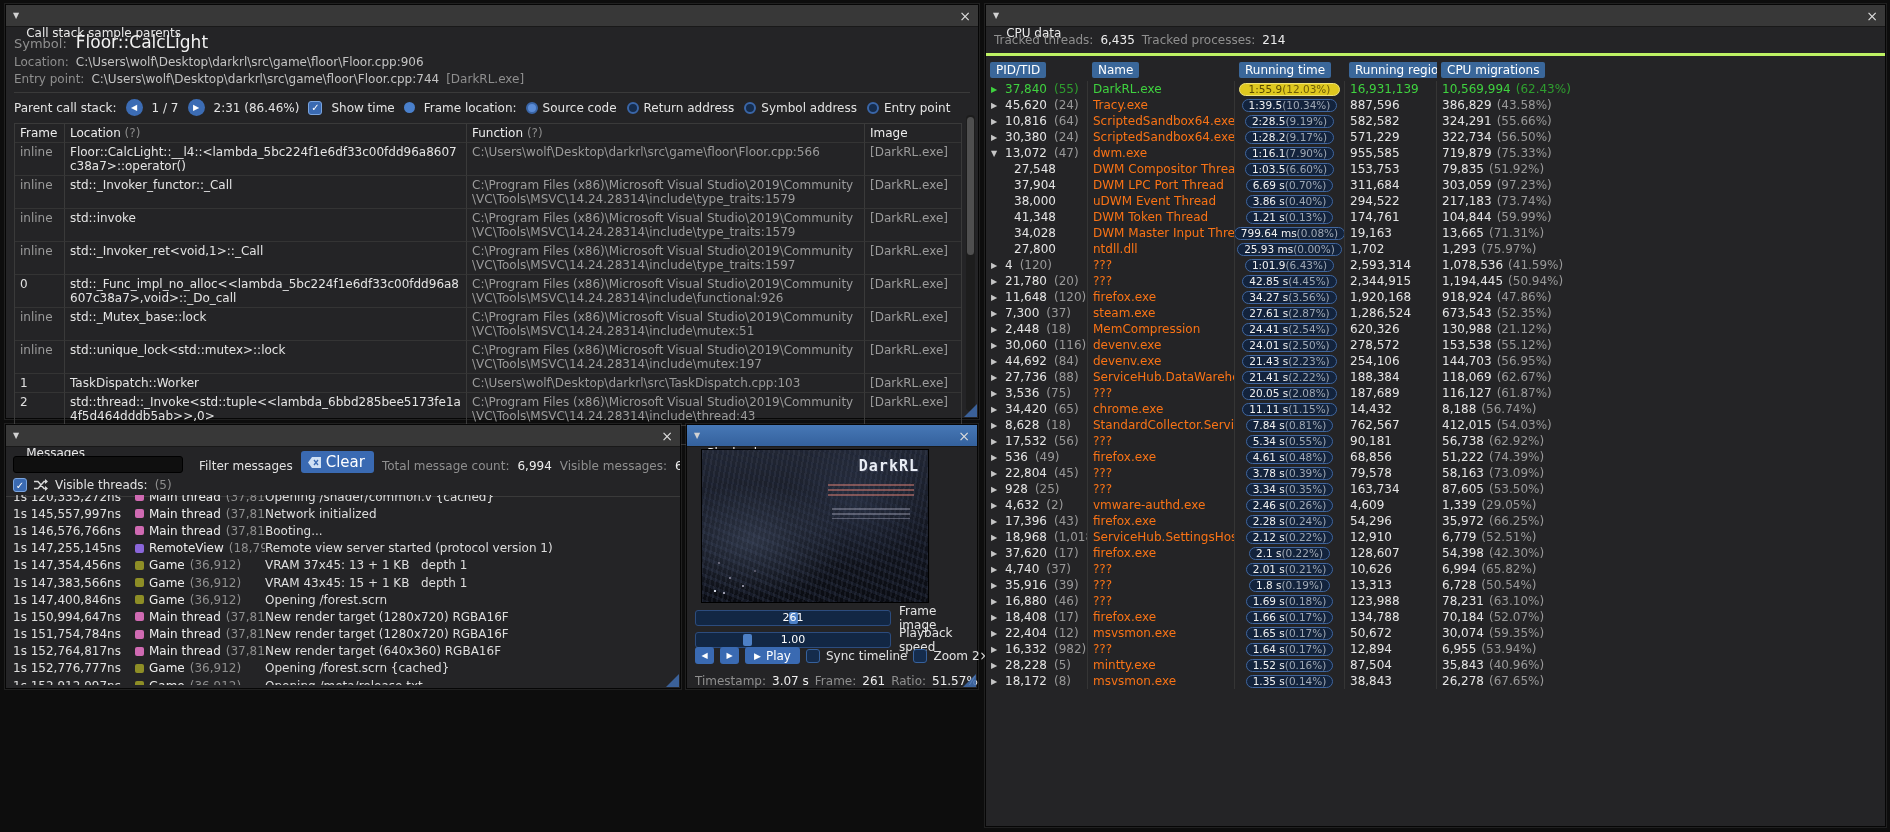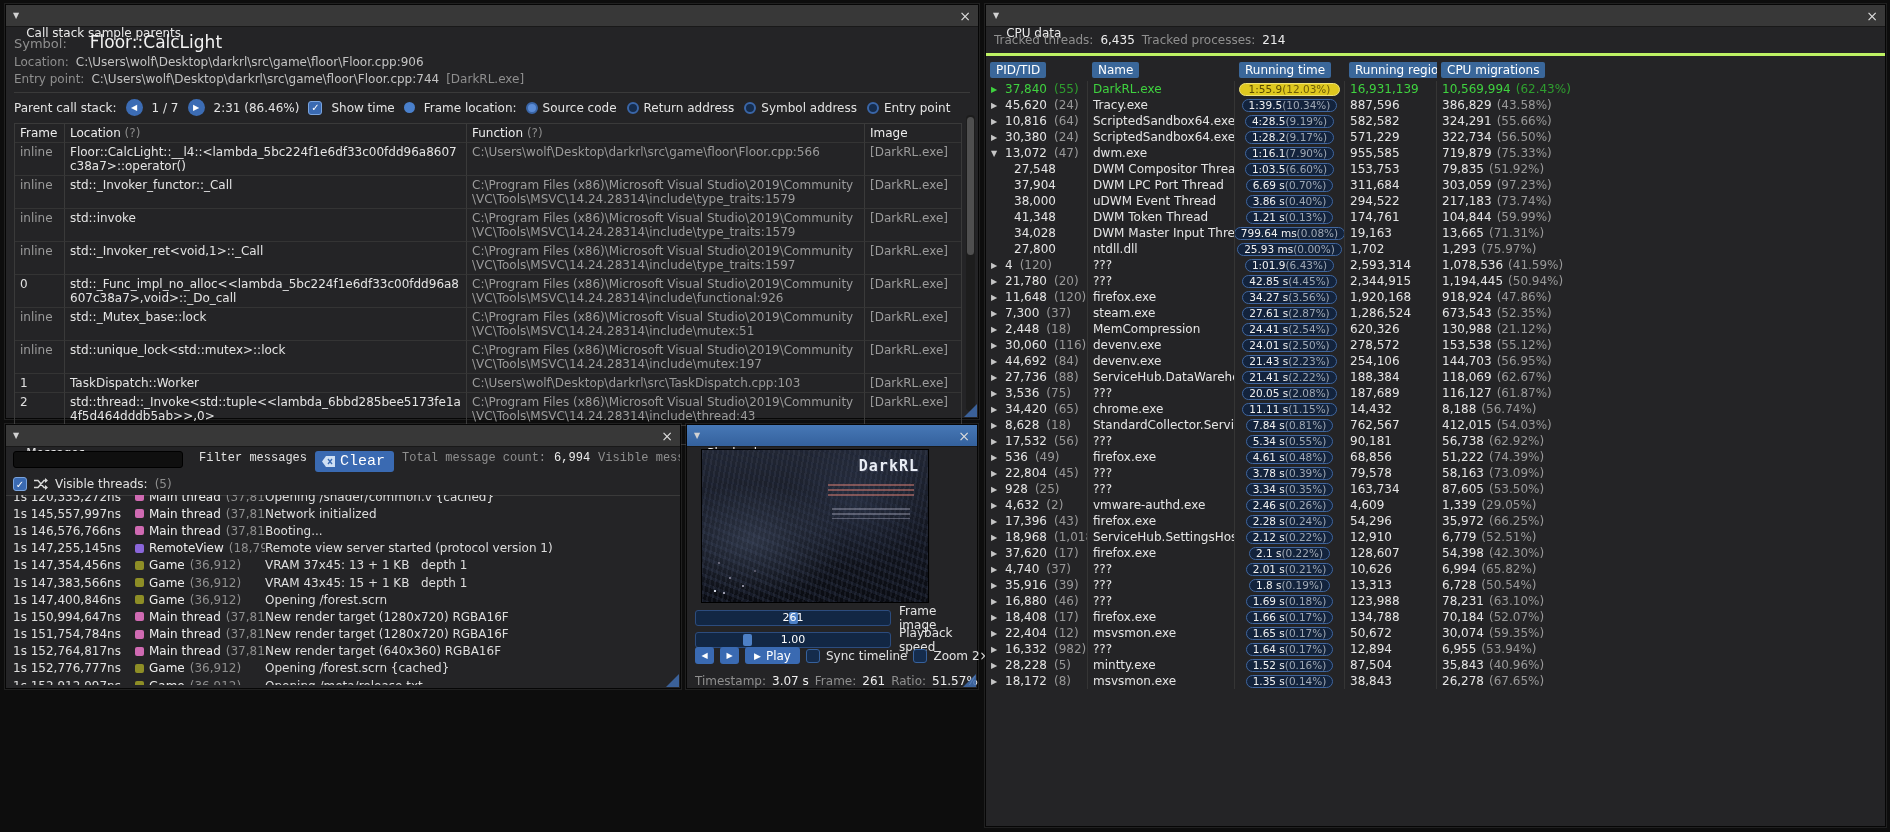--- a/index.html
+++ b/index.html
@@ -11,21 +11,21 @@
   .titlebar.active{background:linear-gradient(#4778b6,#34619d);}
   .tri-icon{font-size:8px;color:#d2d2d2;line-height:1;}
   .title{flex:none;margin-top:34px;}
   .close{margin-left:auto;font-size:14px;color:#dcdcdc;line-height:1;cursor:default;}
   .grip{position:absolute;right:1px;bottom:1px;width:0;height:0;border-left:13px solid transparent;border-bottom:13px solid #3f6cae;opacity:.85;}
 
   
   #callstack-panel{left:5px;top:4px;width:974px;height:415px;}
   .cs-content{padding:3px 8px 0;}
   .lbl{color:#8f8f8f;font-size:12px;}
-  .sym-row{display:flex;align-items:baseline;gap:23px;margin:2px 0 3px;}
+  .sym-row{display:flex;align-items:baseline;gap:9px;margin:2px 0 3px;}
   .sym-row .lbl{font-size:13px;}
   .sym{font-size:17px;color:#f3f3f3;}
   .meta-row{display:flex;gap:7px;font-size:12px;margin:3px 0;}
   .path{color:#c3c3c3;}
   .cs-toolbar{display:flex;align-items:center;gap:9px;font-size:12px;margin-top:6px;padding-top:6px;border-top:1px solid #3a3a3a;color:#e3e3e3;white-space:nowrap;}
   .roundbtn{width:17px;height:17px;border-radius:50%;background:#3c6cb4;display:inline-flex;align-items:center;justify-content:center;flex:none;}
   .roundbtn .ar{font-size:8px;color:#fff;line-height:1;}
   .cb{width:14px;height:14px;border-radius:3px;background:#3a6ab2;border:1px solid #7aa4de;display:inline-flex;align-items:center;justify-content:center;font-size:10px;color:#fff;box-sizing:border-box;flex:none;}
   .cb.off{background:#152c4c;border-color:#36619c;color:transparent;}
   .bullet{width:11px;height:11px;border-radius:50%;background:#4a80cc;flex:none;}
@@ -42,21 +42,21 @@
   .cs-frame{color:#9b9b9b;}
   .cs-frame.num{color:#e0e0e0;}
   .cs-func{color:#e4e4e4;word-break:break-all;}
   .cs-loc{color:#9b9b9b;word-break:break-all;}
   .cs-img{color:#9b9b9b;}
   .vscroll{position:absolute;right:3px;top:110px;width:9px;height:296px;background:#1d1d1d;border-radius:4px;}
   .vscroll .thumb{position:absolute;top:2px;left:1px;right:1px;height:138px;background:#4f4f4f;border-radius:4px;}
 
   
   #messages-panel{left:5px;top:424px;width:676px;height:265px;}
-  .msg-toolbar{display:flex;align-items:flex-start;gap:8px;padding:4px 7px 3px;font-size:12px;white-space:nowrap;overflow:hidden;font-family:Liberation Mono, monospace;}
+  .msg-toolbar{display:flex;align-items:flex-end;gap:8px;padding:4px 7px 3px;font-size:12px;white-space:nowrap;overflow:hidden;}
   .filter-input{width:170px;height:17px;background:#0f0f0f;border:1px solid #000;border-radius:3px;box-sizing:border-box;flex:none;}
   .btn{display:inline-flex;align-items:center;gap:5px;background:#3a6ab2;border-radius:3px;padding:2px 9px 2px 7px;color:#fff;font-size:15px;flex:none;}
   .num-val{color:#ededed;}
   .msg-threads{display:flex;align-items:center;gap:7px;padding:2px 7px 4px;font-size:12px;border-bottom:1px solid #3a3a3a;}
   .msg-list{position:absolute;left:7px;right:4px;top:70px;bottom:3px;overflow:hidden;font-size:12px;}
   .msg-scroll{margin-top:-7px;}
   .msg-row{display:flex;height:17.2px;align-items:center;}
   .msg-time{width:122px;color:#e0e0e0;flex:none;}
   .msg-thread{width:130px;flex:none;display:flex;align-items:center;gap:5px;overflow:hidden;}
   .thread-color{width:9px;height:9px;border-radius:2px;flex:none;}
@@ -98,21 +98,21 @@
   .hbox{display:inline-block;background:#3a679a;color:#fff;border-radius:2px;padding:1px 6px;font-size:12px;line-height:14px;}
   .cpu-rows{font-size:12px;}
   .cpu-row{display:grid;grid-template-columns:102px 147px 110px 92px 1fr;height:16px;align-items:center;}
   .cpu-cell{overflow:hidden;white-space:nowrap;border-right:1px solid #353535;height:100%;display:flex;align-items:center;box-sizing:border-box;}
   .cpu-cell.c-mig{border-right:none;}
   .c-pid{padding-left:5px;gap:2px;}
   .c-pid .tri{width:12px;font-size:8px;color:#c6c6c6;flex:none;}
   .c-pid.child{padding-left:28px;}
   .pid-num{color:#e4e4e4;}
   .pid-count{color:#9a9a9a;margin-left:5px;}
-  .c-name{padding-left:5px;color:#e5e5e5;}
+  .c-name{padding-left:5px;color:#f97316;}
   .c-time{justify-content:center;}
   .pill{display:inline-flex;gap:0;align-items:center;justify-content:center;background:#13233c;border:1px solid #40669f;border-radius:8px;padding:0 6px;height:13px;font-size:10.5px;line-height:12px;color:#f0f0f0;box-sizing:border-box;}
   .pill .p{color:#9fa8b4;}
   .pill.yellow{background:#dfc81f;border-color:#efe277;color:#5a4a00;width:92%;}
   .pill.yellow .p{color:#6f5c08;}
   .c-reg{padding-left:5px;color:#e4e4e4;}
   .c-mig{padding-left:5px;gap:5px;}
   .mig-v{color:#e4e4e4;}
   .mig-p{color:#9a9a9a;}
   .cpu-row.green .pid-num,.cpu-row.green .c-name,.cpu-row.green .c-reg,.cpu-row.green .mig-v{color:#3fd23f;}
@@ -529,21 +529,21 @@
         </div>
         <div class="cpu-row">
           <div class="cpu-cell c-pid">
             <span class="tri">▶</span>
             <span class="pid-num">10,816</span>
             <span class="pid-count">(64)</span>
           </div>
           <div class="cpu-cell c-name">ScriptedSandbox64.exe</div>
           <div class="cpu-cell c-time">
             <span class="pill">
-              <span class="t">4:28.5</span>
+              <span class="t">2:28.5</span>
               <span class="p">(9.19%)</span>
             </span>
           </div>
           <div class="cpu-cell c-reg">582,582</div>
           <div class="cpu-cell c-mig">
             <span class="mig-v">324,291</span>
             <span class="mig-p">(55.66%)</span>
           </div>
         </div>
         <div class="cpu-row">

